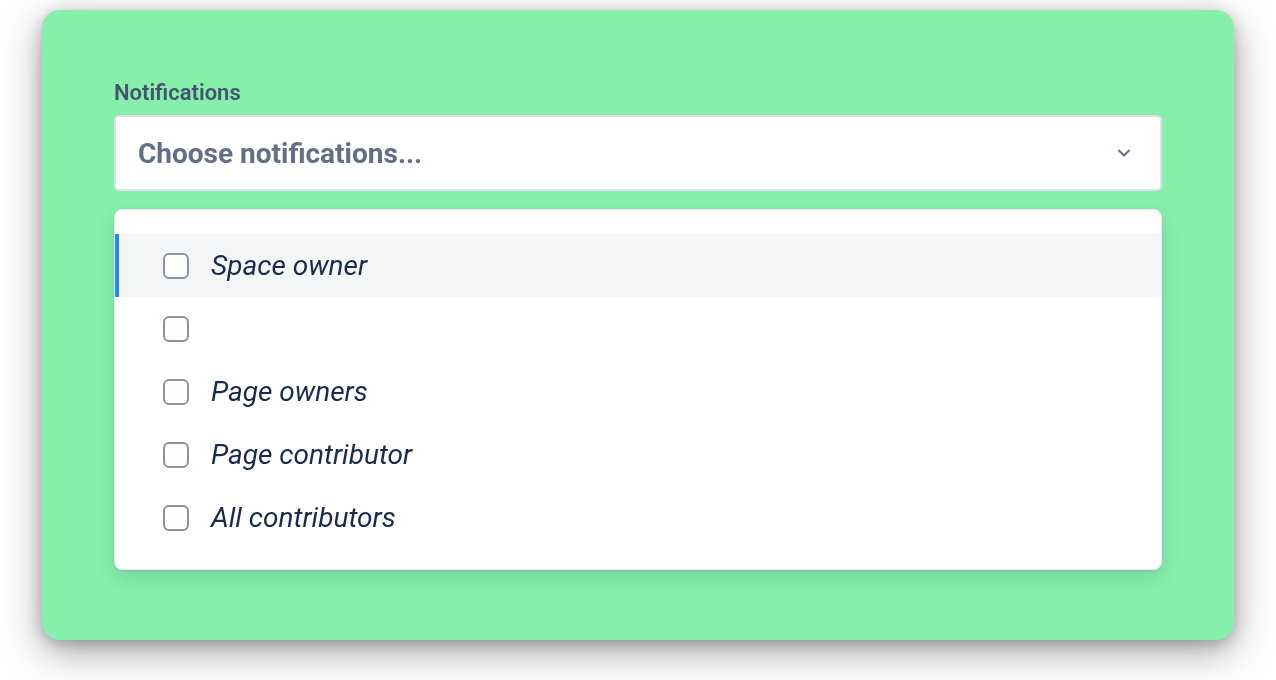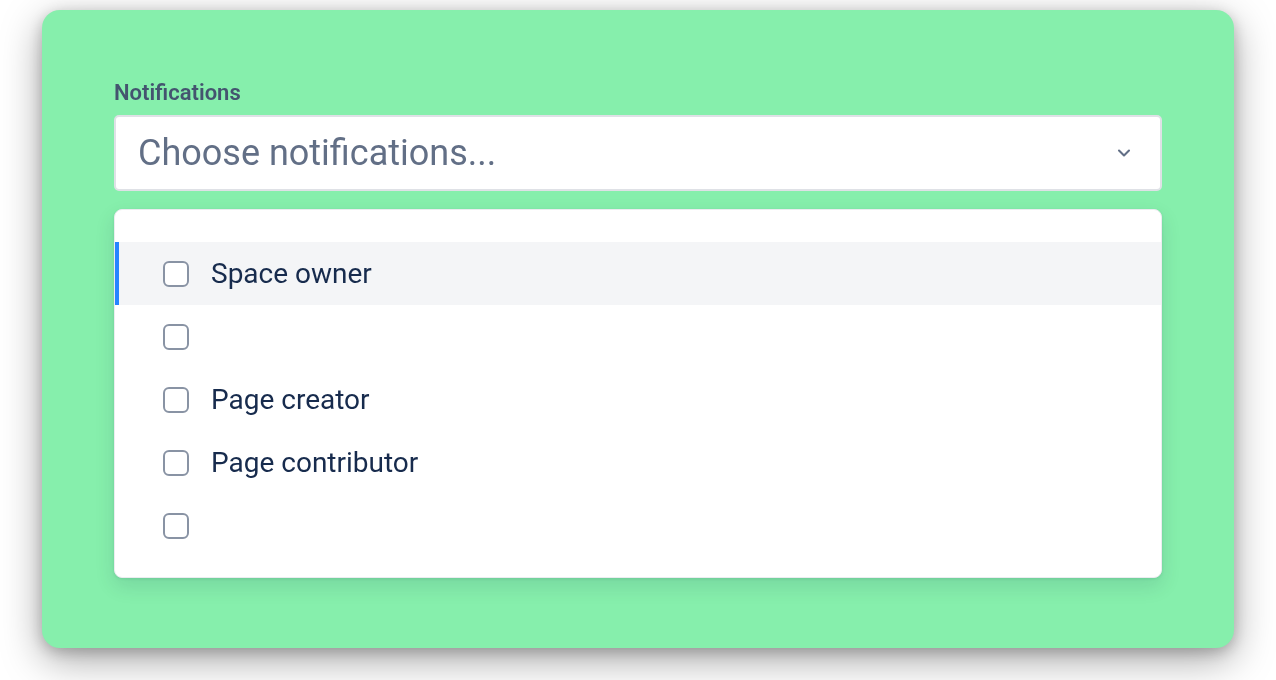--- a/index.html
+++ b/index.html
@@ -37,37 +37,38 @@
       border-radius: 5px;
       background: #fff;
       display: flex;
       align-items: center;
       justify-content: space-between;
       padding: 0 26px 0 22px;
       cursor: pointer;
     }
     .select-placeholder {
       color: #626f86;
-      font-size: 36px;
-      font-weight: 400;
+      font-size: 28px;
+      font-weight: 700;
     }
     .chevron {
       color: #626f86;
       display: flex;
       align-items: center;
     }
     .dropdown {
       margin-top: 18px;
       width: 100%;
       border: 1px solid #ebecf0;
       border-radius: 8px;
       background: #fff;
       box-shadow: 0 8px 20px rgba(9,30,66,0.12), 0 1px 3px rgba(9,30,66,0.08);
-      padding: 32px 0 20px 0;
+      padding: 24px 0 20px 0;
       overflow: hidden;
+      font-style: italic;
     }
     .option {
       display: flex;
       align-items: center;
       height: 63px;
       padding: 0 0 0 48px;
       cursor: pointer;
       position: relative;
     }
     .option.highlight {
@@ -115,23 +116,24 @@
   <div class="dropdown">
     <div class="option highlight">
       <span class="checkbox"></span>
       <span class="option-label">Space owner</span>
     </div>
     <div class="option">
       <span class="checkbox"></span>
     </div>
     <div class="option">
       <span class="checkbox"></span>
-      <span class="option-label">Page creator</span>
+      <span class="option-label">Page owners</span>
     </div>
     <div class="option">
       <span class="checkbox"></span>
       <span class="option-label">Page contributor</span>
     </div>
     <div class="option">
       <span class="checkbox"></span>
+      <span class="option-label">All contributors</span>
     </div>
   </div>
 </div>
 
 </body></html>

